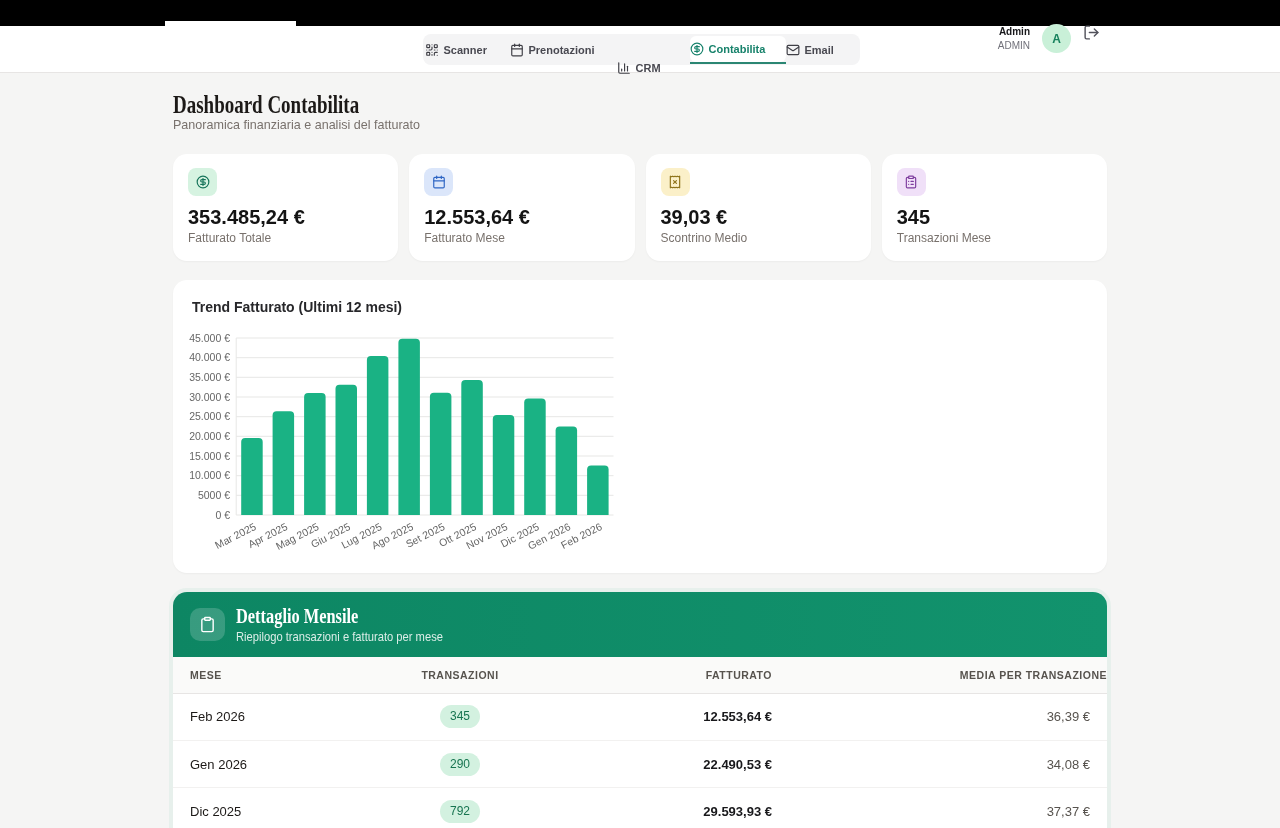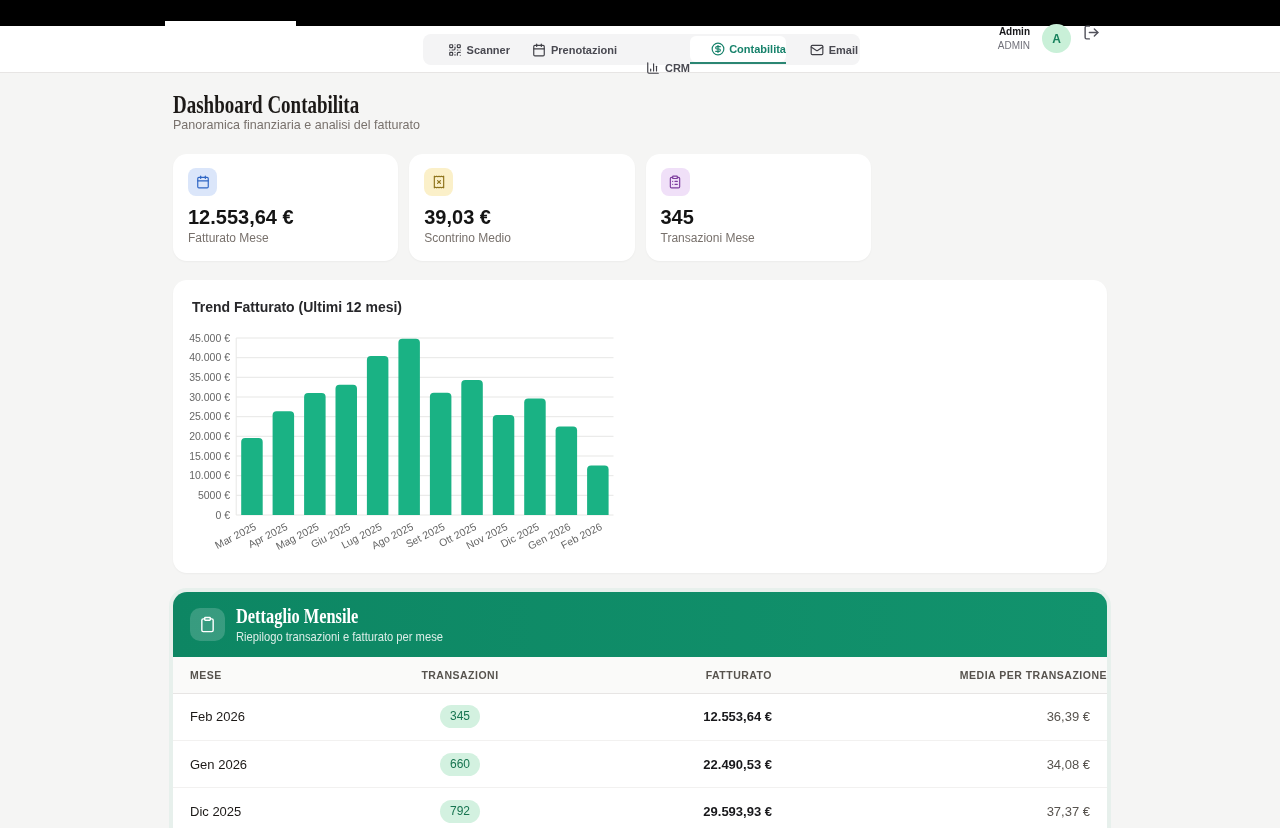--- a/index.html
+++ b/index.html
@@ -2,21 +2,21 @@
 <html><head>
 <meta charset="utf-8">
 <style>
   * { margin:0; padding:0; box-sizing:border-box; }
   html,body { width:1280px; height:828px; overflow:hidden; }
   body { background:#f5f5f4; font-family:"Liberation Sans",sans-serif; position:relative; }
   .topbar { position:absolute; top:0; left:0; width:1280px; height:26px; background:#000; }
   .notch { position:absolute; left:165px; top:21px; width:131px; height:5px; background:#fff; }
   .navbar { position:absolute; top:26px; left:0; width:1280px; height:47px; background:#fff; border-bottom:1px solid #e7e5e4; }
   .tabs { position:absolute; left:423px; top:8px; height:31px; background:#f4f4f5; border-radius:8px; display:flex; align-items:center; padding:0 2px; }
-  .tab { display:flex; align-items:center; justify-content:flex-end; gap:4.5px; height:27px; font-size:11px; font-weight:bold; color:#494951; white-space:nowrap; position:relative; }
+  .tab { display:flex; align-items:center; justify-content:flex-start; gap:4.5px; height:27px; font-size:11px; font-weight:bold; color:#494951; white-space:nowrap; position:relative; }
   .tab svg { width:14px; height:14px; flex:none; }
   .t1 { width:85px; } .t2 { width:107px; } .t3 { width:73px;margin-top:36px; } .t4 { width:96px; } .t5 { width:72px; }
   .tab.active { background:#fff; color:#17826b; border-radius:6px; height:26px; margin-top:-1px; }
   .tab.active:after { content:""; position:absolute; left:0; right:0; top:25.5px; height:2.2px; background:#2b8673; }
   .adminbox { position:absolute; right:180px; top:0; height:47px; display:flex; }
   .adminname { text-align:right; margin-right:12px; position:relative; top:-1px; }
   .adminname .n { font-size:10px; font-weight:bold; color:#18181b; line-height:13px; }
   .adminname .r { font-size:10px; color:#71717a; line-height:11px; margin-top:2px; }
   .avatar { width:29px; height:29px; border-radius:50%; background:#c9f0d8; display:flex; align-items:center; justify-content:center; font-size:12px; font-weight:bold; color:#15815c; position:relative; top:-2px; }
   .logout { margin-left:12px; display:flex; position:relative; top:-2px; }
@@ -107,20 +107,31 @@
           <line x1="21" x2="9" y1="12" y2="12"></line>
         </svg>
       </div>
     </div>
   </div>
   <div class="main">
     <h1>Dashboard Contabilita</h1>
     <div class="sub">Panoramica finanziaria e analisi del fatturato</div>
     <div class="stats">
       <div class="scard">
+        <div class="ibox" style="background:#d6f3e1">
+          <svg viewBox="0 0 24 24" fill="none" stroke="#16745a" stroke-width="2" stroke-linecap="round" stroke-linejoin="round">
+            <circle cx="12" cy="12" r="10"></circle>
+            <path d="M16 8h-6a2 2 0 1 0 0 4h4a2 2 0 1 1 0 4H8"></path>
+            <path d="M12 18V6"></path>
+          </svg>
+        </div>
+        <div class="num">353.485,24 €</div>
+        <div class="lbl">Fatturato Totale</div>
+      </div>
+      <div class="scard">
         <div class="ibox" style="background:#dbe6fa">
           <svg viewBox="0 0 24 24" fill="none" stroke="#2f66c4" stroke-width="2" stroke-linecap="round" stroke-linejoin="round">
             <path d="M8 2v4"></path>
             <path d="M16 2v4"></path>
             <rect width="18" height="18" x="3" y="4" rx="2"></rect>
             <path d="M3 10h18"></path>
           </svg>
         </div>
         <div class="num">12.553,64 €</div>
         <div class="lbl">Fatturato Mese</div>
@@ -227,21 +238,21 @@
         </thead>
         <tbody>
           <tr>
             <td class="c1">Feb 2026</td>
             <td class="c2"><span class="pill">345</span></td>
             <td class="c3">12.553,64 €</td>
             <td class="c4">36,39 €</td>
           </tr>
           <tr>
             <td class="c1">Gen 2026</td>
-            <td class="c2"><span class="pill">660</span></td>
+            <td class="c2"><span class="pill">290</span></td>
             <td class="c3">22.490,53 €</td>
             <td class="c4">34,08 €</td>
           </tr>
           <tr>
             <td class="c1">Dic 2025</td>
             <td class="c2"><span class="pill">792</span></td>
             <td class="c3">29.593,93 €</td>
             <td class="c4">37,37 €</td>
           </tr>
 

